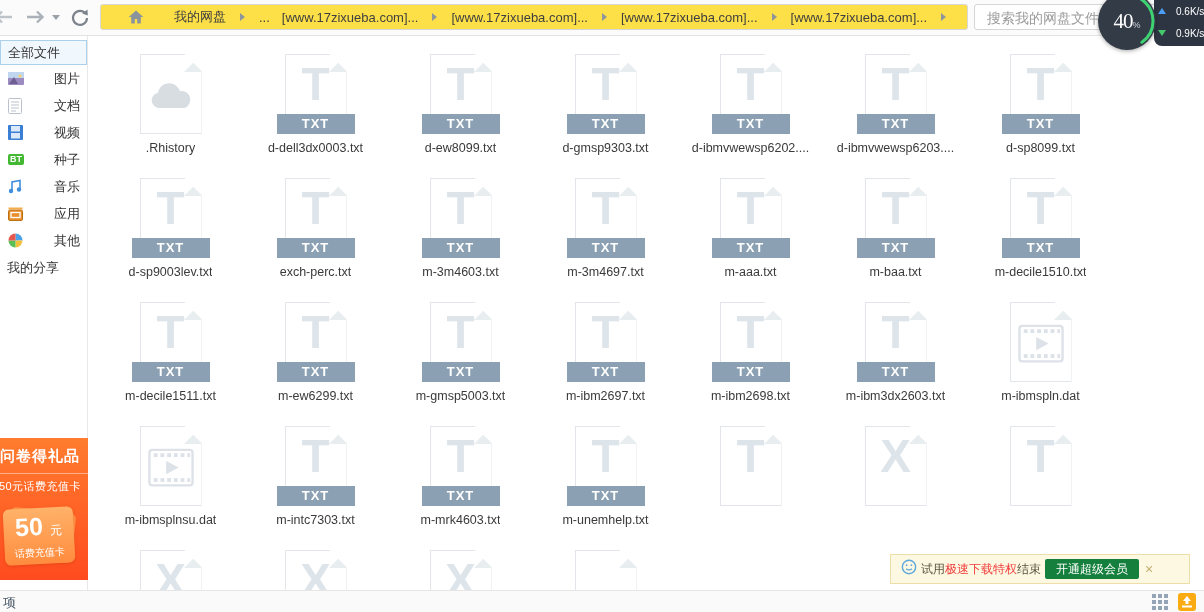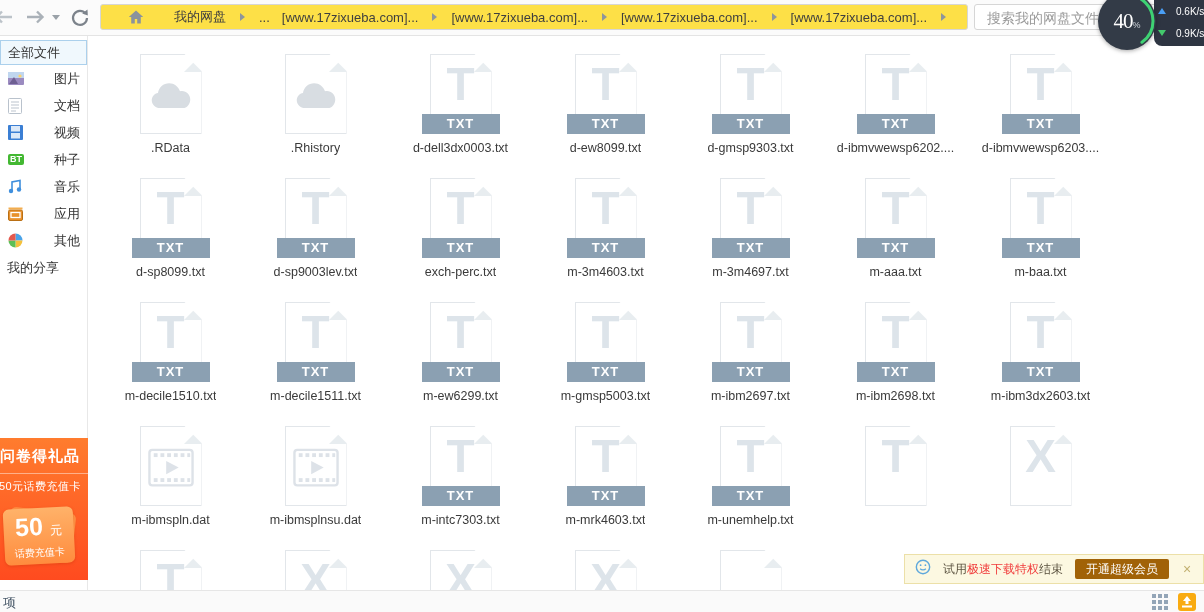--- a/index.html
+++ b/index.html
@@ -66,24 +66,24 @@
   .glyph{position:absolute;left:0;top:2px;width:100%;text-align:center;font-size:46px;font-weight:bold;color:#dde4ea;font-family:"Liberation Sans",sans-serif;}
   .banner{position:absolute;bottom:0;left:-4px;right:-4px;height:20px;background:#8ba0b2;color:#fff;font-size:13px;font-weight:bold;text-align:center;line-height:20px;letter-spacing:1px;}
   .pagewrap{position:relative;width:70px;height:80px;display:flex;justify-content:center;}
   
   .folder{position:relative;width:84px;height:62px;background:#f2d89e;border:1px solid #ddbe79;border-radius:2px;box-sizing:border-box;margin-bottom:2px;}
   .folder::before{content:"";position:absolute;top:-7px;left:-1px;width:30px;height:7px;background:#f2d89e;border:1px solid #ddbe79;border-bottom:none;border-radius:3px 3px 0 0;}
   .folder .stripe{position:absolute;top:7px;left:3px;right:3px;height:7px;background:#fff;}
   .cloudsvg,.mediasvg{position:absolute;left:50%;top:50%;transform:translate(-50%,-46%);}
 
   
-  .toast{position:absolute;right:0;bottom:28px;height:30px;width:300px;background:#fcf8e1;border:1px solid #ece0a8;box-sizing:border-box;display:flex;align-items:center;padding:0 8px 0 10px;gap:12px;z-index:20;}
+  .toast{position:absolute;right:14px;bottom:28px;height:30px;width:300px;background:#fcf8e1;border:1px solid #ece0a8;box-sizing:border-box;display:flex;align-items:center;padding:0 8px 0 10px;gap:4px;z-index:20;}
   .toast-text{font-size:12px;color:#5b5340;white-space:nowrap;}
   .toast-text .em{color:#f03b3b;}
-  .vip-btn{background:#a16207;color:#fff;border:none;border-radius:2px;height:20px;line-height:20px;padding:0 11px;font-size:12px;cursor:pointer;white-space:nowrap;font-family:inherit;}
+  .vip-btn{background:#15803d;color:#fff;border:none;border-radius:2px;height:20px;line-height:20px;padding:0 11px;font-size:12px;cursor:pointer;white-space:nowrap;font-family:inherit;}
   .toast-close{color:#c2b070;font-size:14px;cursor:pointer;margin-left:2px;}
 
   
   .statusbar{position:absolute;left:0;bottom:0;right:0;height:22px;background:#fafafa;border-top:1px solid #e6e6e6;box-sizing:border-box;}
   .count{position:absolute;left:3px;top:3px;font-size:13px;color:#4a5a6a;}
   .view-icons{position:absolute;right:8px;top:2px;display:flex;gap:10px;align-items:center;}
   .gridview{cursor:pointer;}
   .transferbtn{cursor:pointer;}
 </style>
 </head>
@@ -270,33 +270,20 @@
             <div class="ad-cap">话费充值卡</div>
           </div>
         </div>
       </div>
     </div>
   </div>
 
   <div class="grid">
     <div class="grid-inner" id="grid-inner">
 
-  <div class="cell">
-    <div class="iconbox">
-            <div class="pagewrap">
-              <div class="page">
-                <div class="fold"></div>
-                <svg class="cloudsvg" width="44" height="30" viewBox="0 0 48 32">
-                  <path d="M37 30 H12 C7 30 3 26 3 21.5 C3 17.5 6 14.2 9.8 13.6 C10.6 7.6 15.7 3 22 3 C27.5 3 32.1 6.6 33.8 11.6 C34.5 11.4 35.2 11.3 36 11.3 C41 11.3 45 15.3 45 20.6 C45 25.8 41.4 30 37 30 Z" fill="#d8dde2"></path>
-                </svg>
-              </div>
-            </div>
-          </div>
-    <div class="fname">.RData</div>
-  </div>
 
   <div class="cell">
     <div class="iconbox">
             <div class="pagewrap">
               <div class="page">
                 <div class="fold"></div>
                 <svg class="cloudsvg" width="44" height="30" viewBox="0 0 48 32">
                   <path d="M37 30 H12 C7 30 3 26 3 21.5 C3 17.5 6 14.2 9.8 13.6 C10.6 7.6 15.7 3 22 3 C27.5 3 32.1 6.6 33.8 11.6 C34.5 11.4 35.2 11.3 36 11.3 C41 11.3 45 15.3 45 20.6 C45 25.8 41.4 30 37 30 Z" fill="#d8dde2"></path>
                 </svg>
               </div>

